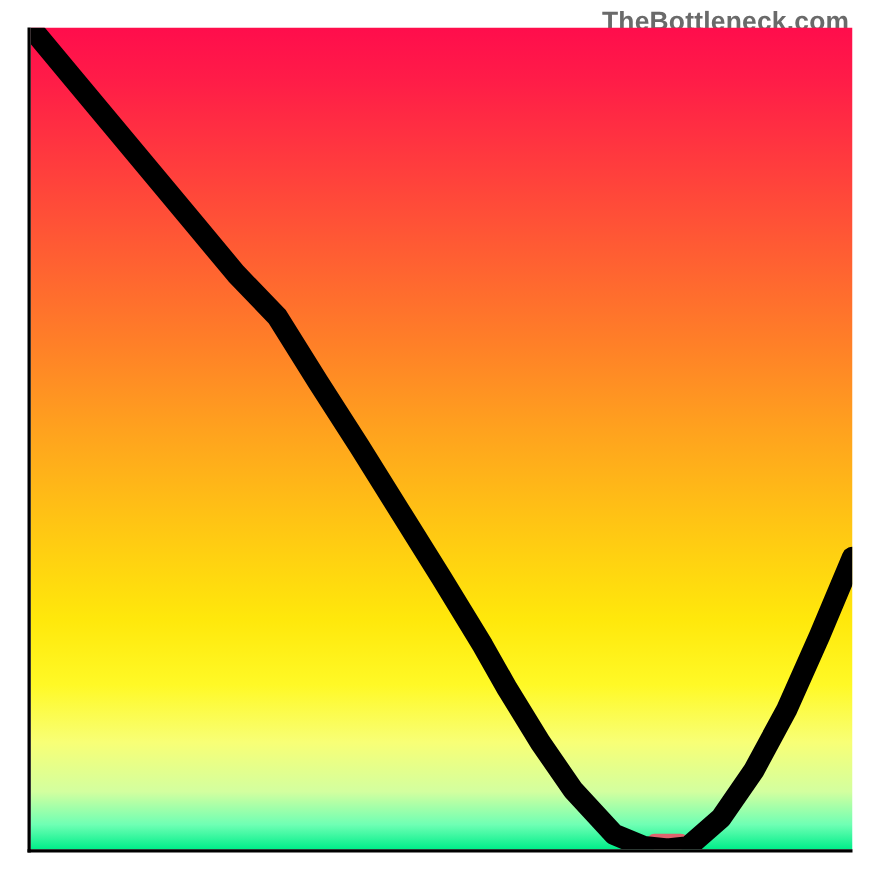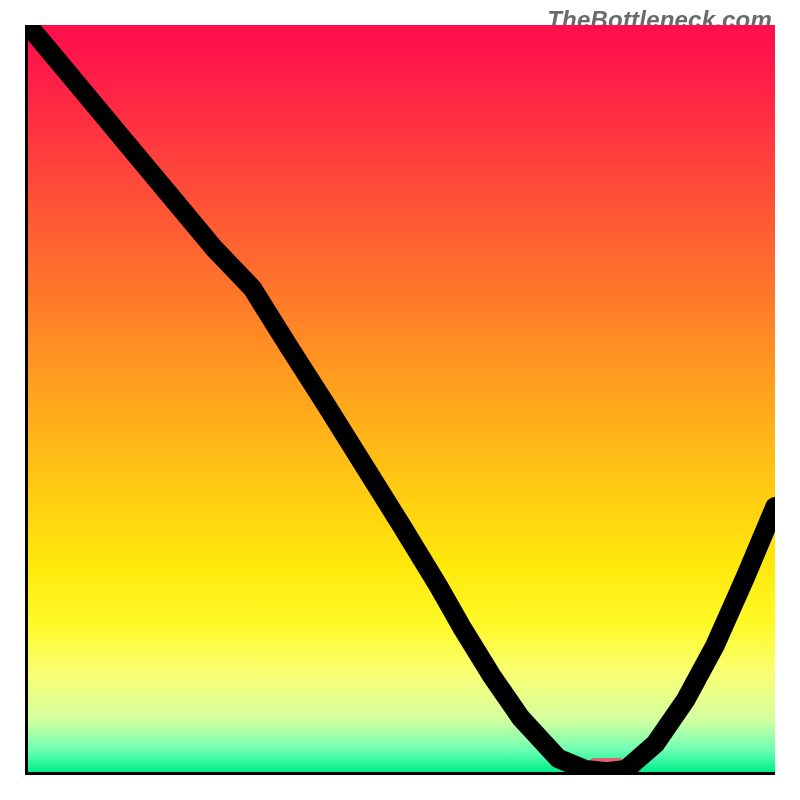--- a/index.html
+++ b/index.html
@@ -17,21 +17,20 @@
   }
   .watermark {
     position: absolute;
     top: 6px;
     right: 28px;
     font-family: Arial, Helvetica, sans-serif;
     font-size: 24px;
     font-weight: 600;
     color: #6a6a6a;
     letter-spacing: 0.2px;
-    font-style: italic;
   }
   .plot-area {
     position: absolute;
     left: 25px;
     top: 25px;
     width: 750px;
     height: 750px;
     border-left: 3px solid #000;
     border-bottom: 3px solid #000;
     box-sizing: border-box;

